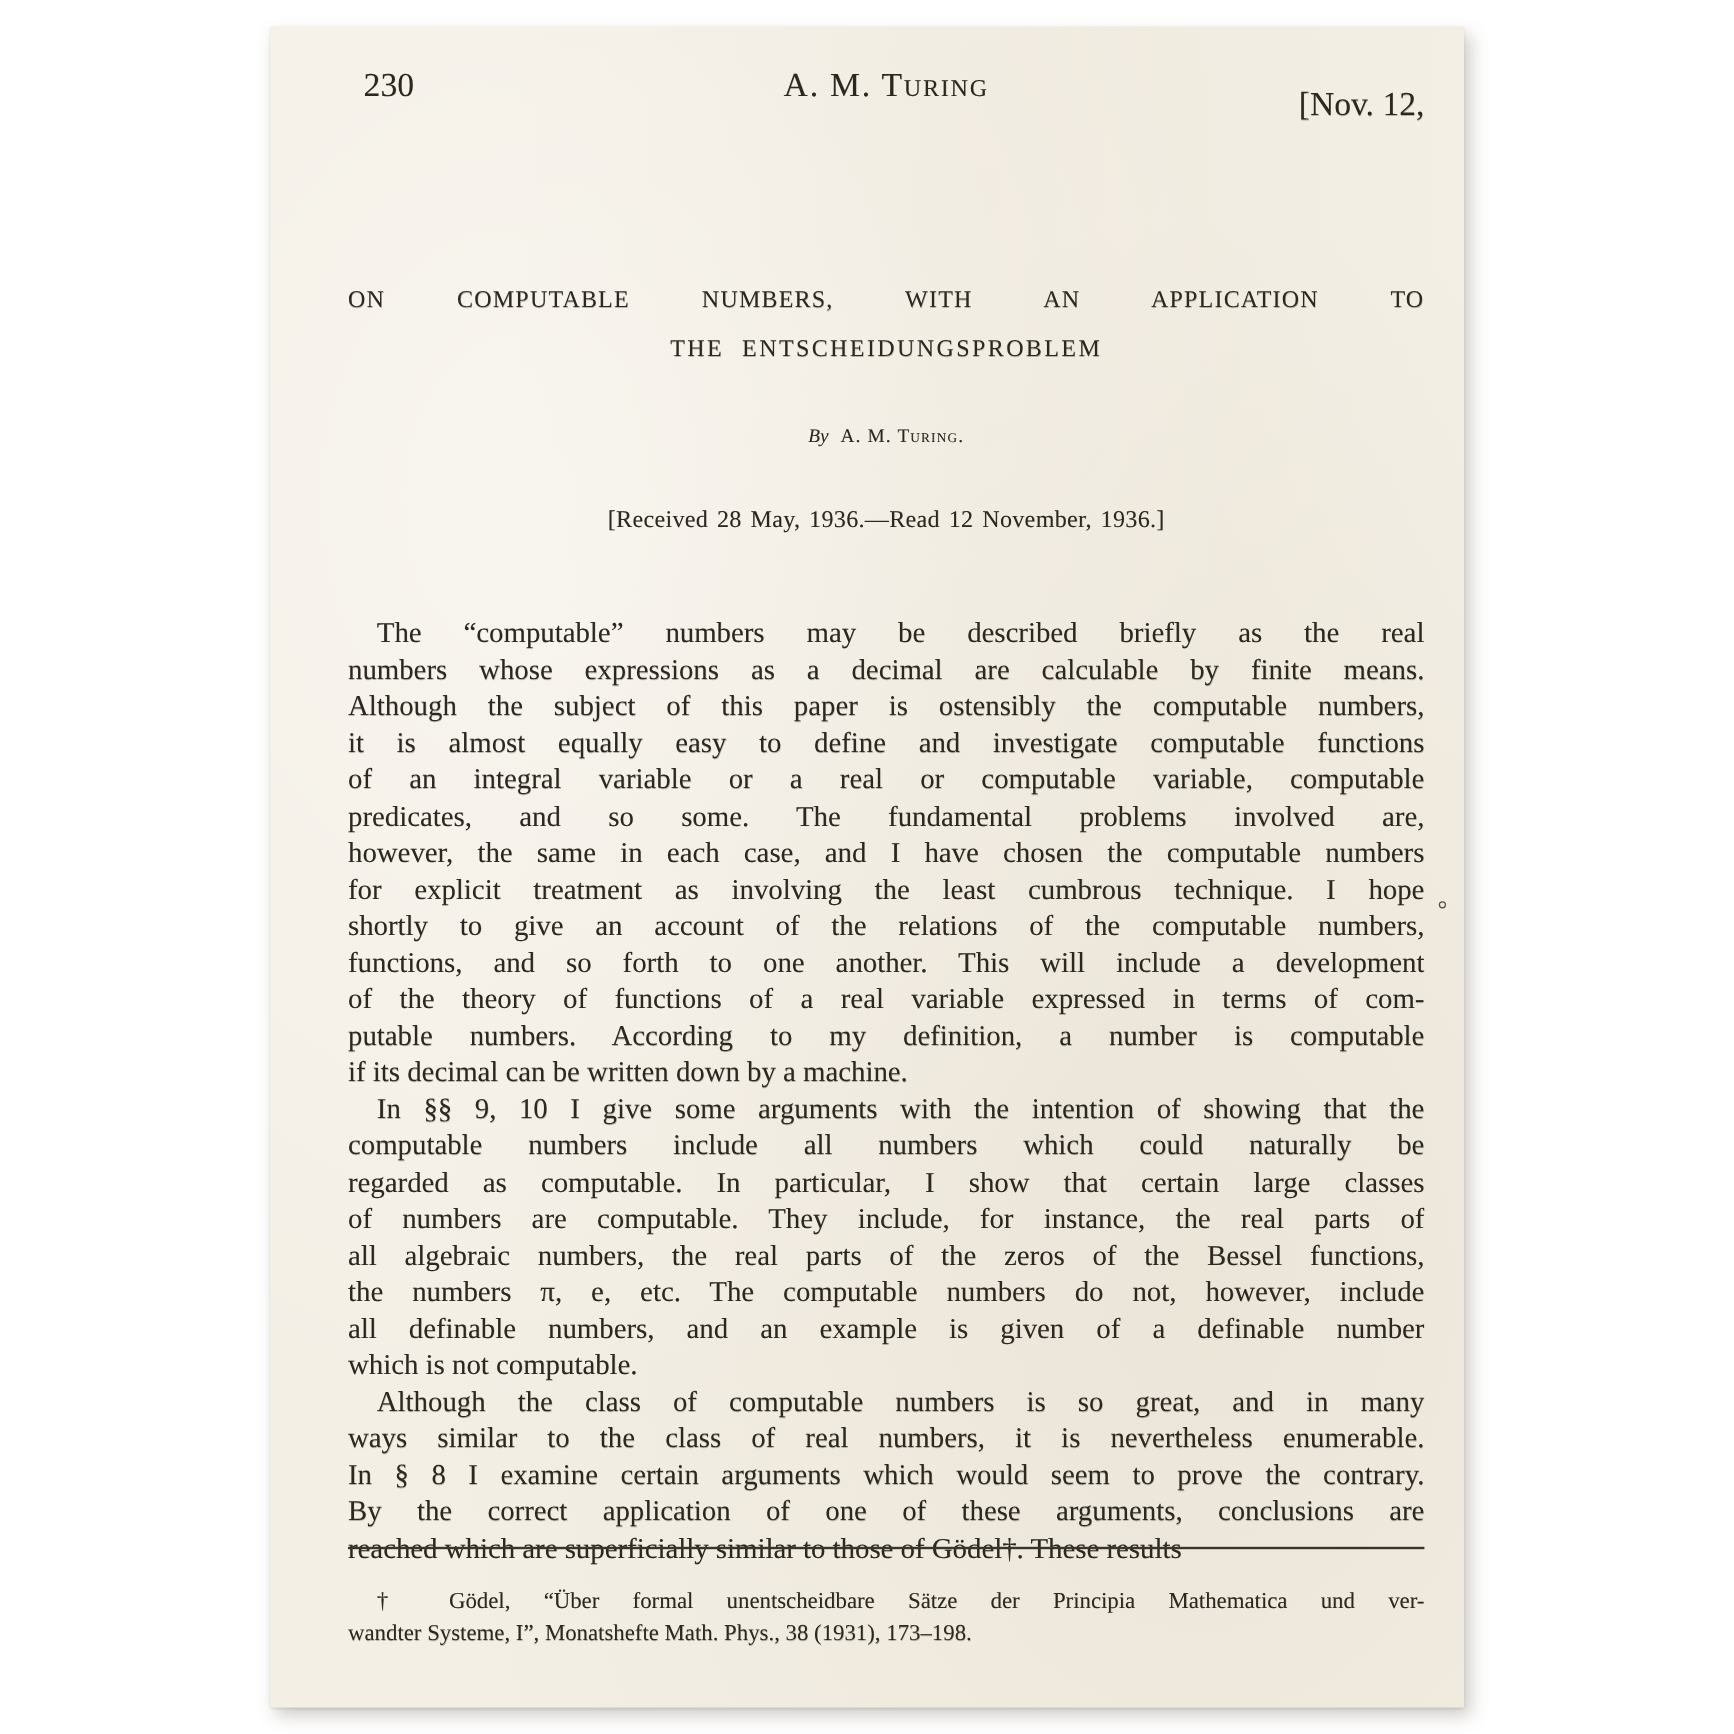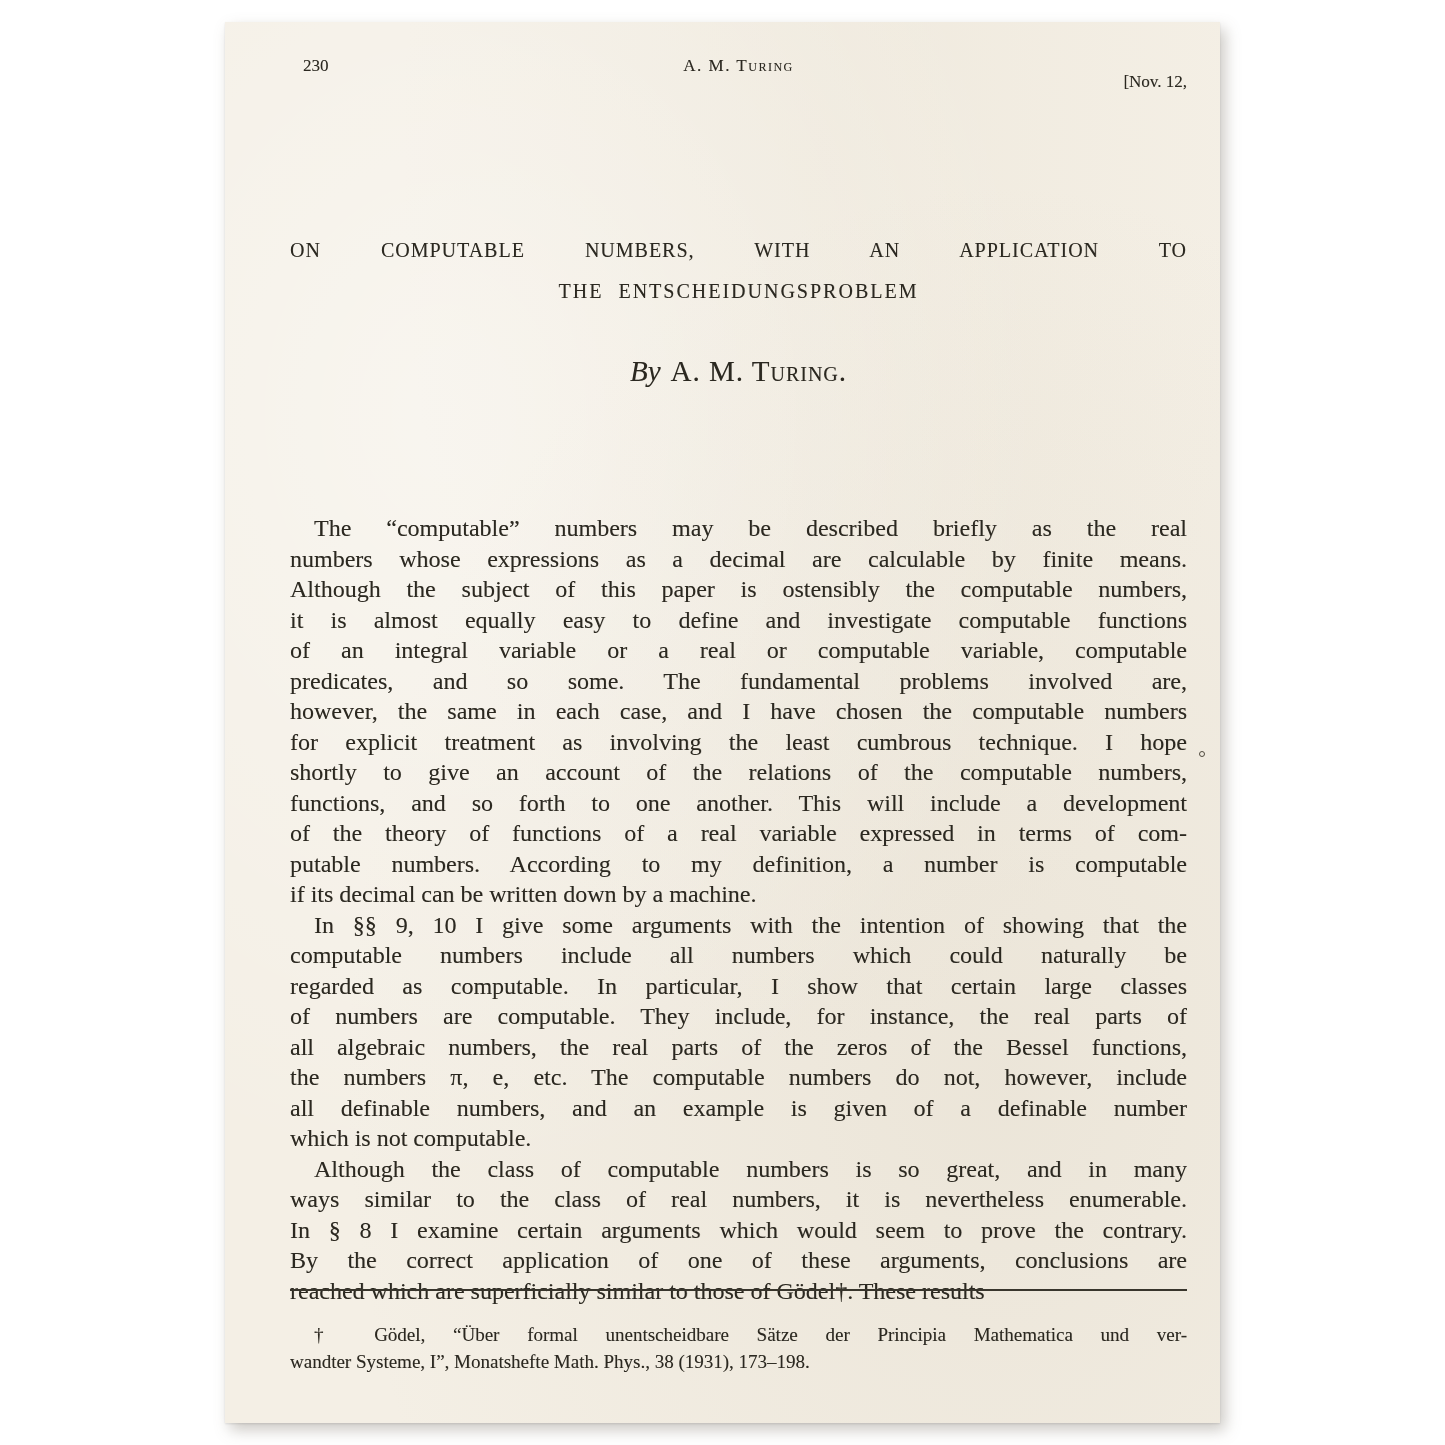--- a/index.html
+++ b/index.html
@@ -19,29 +19,29 @@
     position:absolute;left:225px;top:22px;width:995px;height:1401px;
     background:
       radial-gradient(ellipse at 22% 28%, rgba(255,255,255,0.40), rgba(255,255,255,0) 55%),
       radial-gradient(ellipse at 78% 75%, rgba(205,194,172,0.22), rgba(205,194,172,0) 60%),
       radial-gradient(ellipse at 60% 10%, rgba(226,218,200,0.25), rgba(226,218,200,0) 50%),
       var(--paper);
     box-shadow: 0 1px 2px rgba(0,0,0,0.10), 5px 7px 14px rgba(110,100,85,0.35);
     text-shadow: 0.3px 0.3px 0.5px rgba(43,40,32,0.30);
   }
   .block{position:absolute;left:65px;width:897px;}
-  .header{top:34px;height:30px;font-size:17px;}
+  .header{top:34px;height:30px;font-size:28px;}
   .header .pageno{position:absolute;left:13px;top:0;}
   .header .author{position:absolute;left:50%;top:0;transform:translateX(-50%);
     font-variant:small-caps;letter-spacing:1.5px;}
   .header .date{position:absolute;right:0;top:16px;}
   .titleblock{top:208px;font-size:20px;line-height:41px;}
   .t1{text-align:justify;text-align-last:justify;letter-spacing:1px;overflow:hidden;}
   .t2{text-align:center;letter-spacing:2px;word-spacing:8px;}
-  .byline{top:333px;text-align:center;font-size:29px;}
+  .byline{top:333px;text-align:center;font-size:16px;}
   .byline .by{font-style:italic;margin-right:10px;}
   .smallcaps{font-variant:small-caps;letter-spacing:1px;}
   .received{top:400px;text-align:center;font-size:20px;letter-spacing:0.3px;word-spacing:2px;}
   .bodytext{top:455px;font-size:24px;line-height:30.5px;margin-top:36px;}
   .line{text-align:justify;text-align-last:justify;overflow:hidden;}
   .bodytext .line{height:30.5px;}
   .lastline{text-align-last:left;}
   .firstline{text-indent:24px;}
   .it{}
   .fnrule{top:1267px;height:2px;background:var(--rule);}
@@ -63,20 +63,21 @@
 
     <div class="block titleblock">
       <div class="t1">ON COMPUTABLE NUMBERS, WITH AN APPLICATION TO</div>
       <div class="t2">THE ENTSCHEIDUNGSPROBLEM</div>
     </div>
 
     <div class="block byline">
       <span class="by">By</span><span class="smallcaps">A. M. Turing.</span>
     </div>
 
+    <div class="block received">[Received 28 May, 1936.—Read 12 November, 1936.]</div>
 
     <div class="block bodytext">
         <div class="para">
           <div class="line firstline"><span>The “computable” numbers may be described briefly as the real</span></div>
           <div class="line"><span>numbers whose expressions as a decimal are calculable by finite means.</span></div>
           <div class="line"><span>Although the subject of this paper is ostensibly the computable </span><span class="it">numbers</span><span>,</span></div>
           <div class="line"><span>it is almost equally easy to define and investigate computable functions</span></div>
           <div class="line"><span>of an integral variable or a real or computable variable, computable</span></div>
           <div class="line"><span>predicates, and so some.  The fundamental problems involved are,</span></div>
           <div class="line"><span>however, the same in each case, and I have chosen the computable numbers</span></div>

